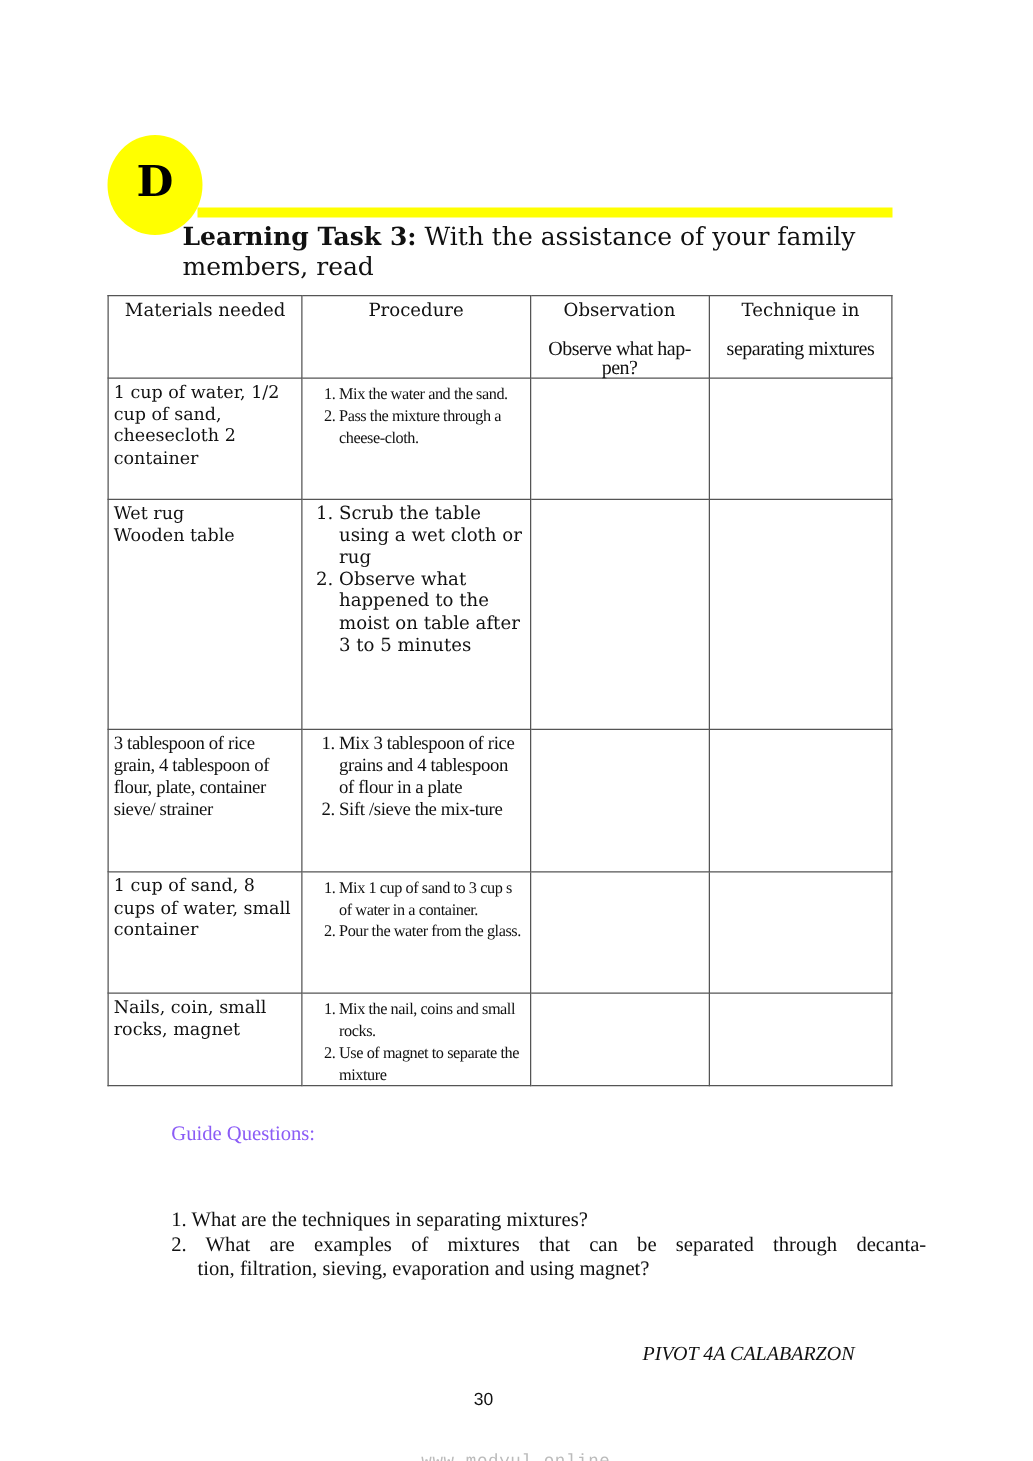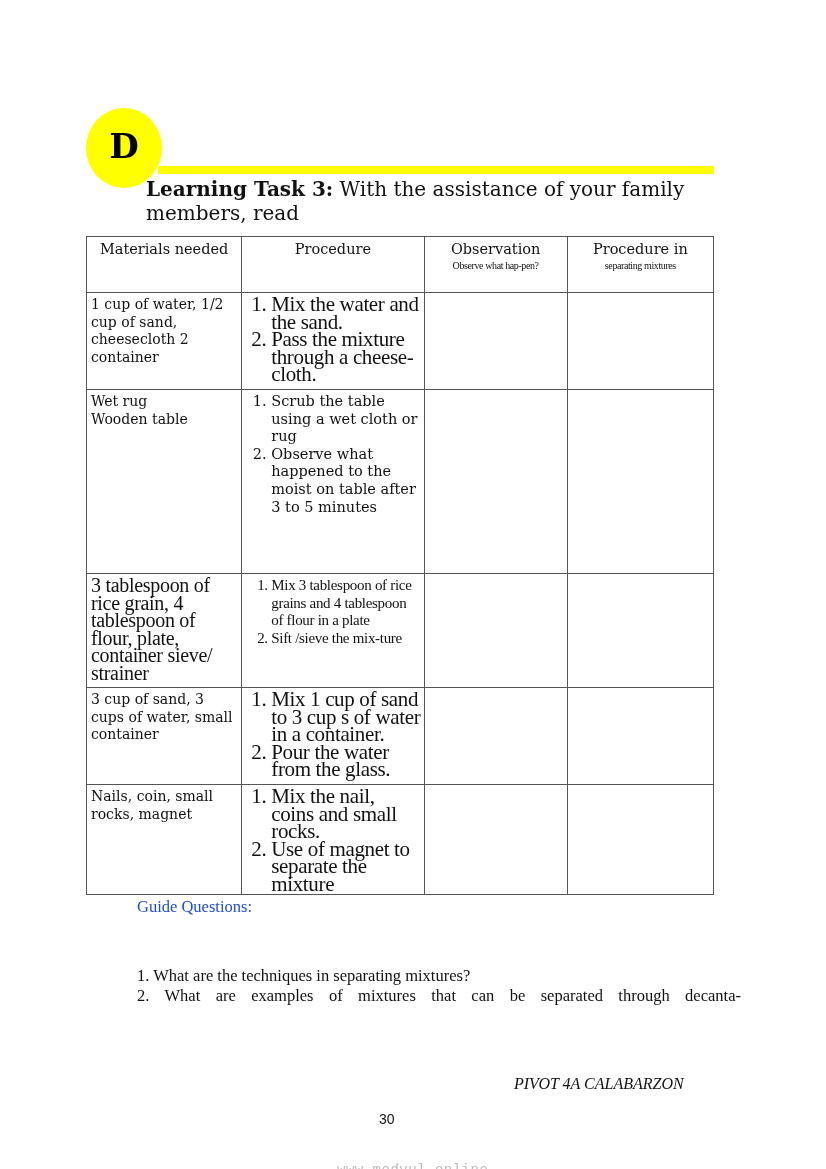--- a/index.html
+++ b/index.html
@@ -15,30 +15,30 @@
   .intro { position: absolute; left: 127px; top: 177px; width: 590px;
            font-family: "DejaVu Serif", serif; font-size: 20px; line-height: 24px; }
   .intro .line1 { padding-left: 19px; }
   .intro b { font-weight: bold; }
 
   table.tasks { position: absolute; left: 86px; top: 236px; width: 628px;
                 border-collapse: collapse; table-layout: fixed; }
   table.tasks td, table.tasks th { border: 1px solid #555; vertical-align: top; padding: 0; }
   th { font-weight: normal; text-align: center; font-size: 14.5px; line-height: 17px;
        font-family: "DejaVu Serif", serif; padding-top: 4px !important; }
-  th .sub { font-family: "Liberation Serif", serif; font-size: 10px; line-height: 15px; letter-spacing: -0.4px; }
+  th .sub { font-family: "Liberation Serif", serif; font-size: 16px; line-height: 15px; letter-spacing: -0.4px; margin-top: 14px; }
   .c1 { width: 155px; } .c2 { width: 182px; } .c3 { width: 143px; } .c4 { width: 146px; }
   .mat { font-size: 14px; line-height: 17.6px; padding: 3px 4px 0 4px !important; }
   ol { margin: 0; padding: 3px 2px 0 29px; font-size: 14px; line-height: 17.6px; }
   ol li { padding-left: 0; }
-  ol.tight { font-family: "Liberation Serif", serif; font-size: 21px; letter-spacing: -0.35px; }
-  .mixed { font-family: "Liberation Serif", serif; font-size: 20px; letter-spacing: -0.3px; }
+  ol.tight { font-family: "Liberation Serif", serif; font-size: 13px; letter-spacing: -0.35px; }
+  .mixed { font-family: "Liberation Serif", serif; font-size: 15px; letter-spacing: -0.3px; }
 
   .guide { position: absolute; left: 137px; top: 897px; font-family: "Liberation Serif", serif;
-           font-size: 16.5px; color: #1d4ed8; }
+           font-size: 16.5px; color: #8b5cf6; }
   .questions { position: absolute; left: 137px; top: 934px; width: 604px;
                font-family: "Liberation Serif", serif; font-size: 16.5px; line-height: 19.5px; margin-top: 32px; }
   .q { text-align: justify; }
 
   .footer-pivot { position: absolute; left: 514px; top: 1075px; font-family: "Liberation Serif", serif;
                   font-style: italic; font-size: 16px; }
   .page-num { position: absolute; left: 379px; top: 1111px; font-family: "Liberation Sans", sans-serif; font-size: 14px; }
   .watermark { position: absolute; left: 337px; top: 1126px; font-family: Liberation Mono, monospace;
                font-size: 14px; color: #bbbbbb; letter-spacing: 0.5px; margin-top: 36px; }
 </style>
@@ -63,21 +63,21 @@
     </colgroup>
   <tbody>
       <tr style="height:56px">
     <th><span>Materials needed</span></th>
     <th><span>Procedure</span></th>
     <th>
       <div>Observation</div>
       <div class="sub" style="padding:0 4px;">Observe what hap-pen?</div>
     </th>
     <th>
-      <div>Procedure in</div>
+      <div>Technique in</div>
       <div class="sub">separating mixtures</div>
     </th>
   </tr>
 
   <tr style="height:97px">
     <td class="mat">1 cup of water, 1/2 cup of sand, cheesecloth 2 container</td>
     <td>
       <ol class="tight">
         <li>Mix the water  and the sand.</li>
         <li>Pass the mixture through a cheese-cloth.</li>
@@ -108,21 +108,21 @@
       <ol class="mixed" style="font-size:15px;">
         <li>Mix 3 tablespoon of rice grains  and 4 tablespoon of flour in a plate</li>
         <li>Sift /sieve the mix-ture</li>
       </ol>
     </td>
     <td></td>
     <td></td>
   </tr>
 
   <tr style="height:97px">
-    <td class="mat">3 cup of sand, 3 cups of water, small container</td>
+    <td class="mat">1 cup of sand, 8 cups of water, small container</td>
     <td>
       <ol class="tight">
         <li>Mix 1 cup  of sand to 3 cup s of water in a container.</li>
         <li>Pour the water from the glass.</li>
       </ol>
     </td>
     <td></td>
     <td></td>
   </tr>
 
@@ -137,17 +137,18 @@
     <td></td>
     <td></td>
   </tr>
 </tbody>
   </table>
 
 <div class="guide">Guide Questions:</div>
 <div class="questions">
   <div class="q">1. What are the techniques in separating mixtures?</div>
   <div class="q" style="text-align:justify; text-align-last:justify;">2. What are examples of mixtures that can be separated through decanta-</div>
+  <div class="q" style="padding-left:21px;">tion, filtration, sieving, evaporation and using magnet?</div>
 </div>
 
 <div class="footer-pivot">PIVOT 4A CALABARZON</div>
 <div class="page-num">30</div>
 <div class="watermark">www.modyul.online</div>
 
 </body></html>

